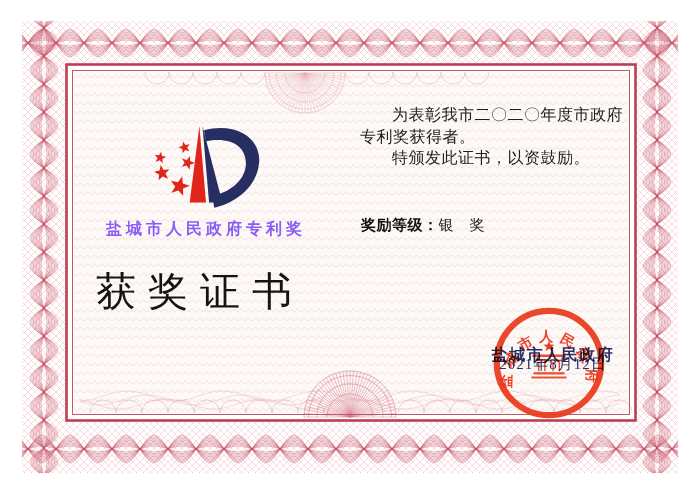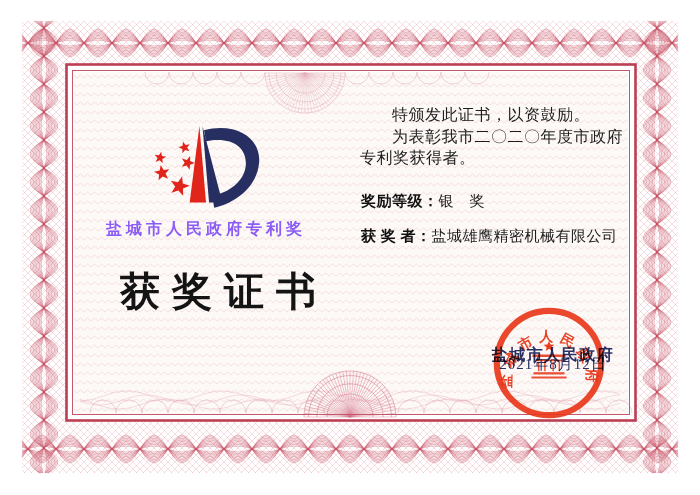--- a/index.html
+++ b/index.html
@@ -4,29 +4,29 @@
 <style>
   html,body{margin:0;padding:0;background:#ffffff;}
   .stage{position:relative;width:700px;height:495px;background:#ffffff;overflow:hidden;
          font-family:"Liberation Serif","DejaVu Serif",serif;}
   .stage svg.decor{position:absolute;left:0;top:0;z-index:0;}
   .content{position:absolute;left:0;top:0;width:700px;height:495px;z-index:1;}
 
   .logo-box{position:absolute;left:128px;top:124px;width:154px;height:98px;}
   .org-line{position:absolute;left:84px;top:219px;width:244px;text-align:center;
             font-size:16px;font-weight:bold;color:#8b5cf6;letter-spacing:4px;}
-  .cert-title{position:absolute;left:84px;top:264px;width:244px;text-align:right;
-            font-size:40px;font-weight:bold;color:#141414;letter-spacing:12px;text-indent:12px;}
+  .cert-title{position:absolute;left:84px;top:264px;width:244px;text-align:left;
+            font-size:40px;font-weight:normal;color:#141414;letter-spacing:12px;text-indent:12px;}
 
   .intro{position:absolute;left:360px;top:104px;width:264px;color:#1d1d1d;
          font-size:16px;line-height:21.5px;letter-spacing:0.5px;}
   .intro p{margin:0;text-indent:2em;}
 
   .fields{position:absolute;left:361px;top:192px;width:272px;}
-  .field-row{height:22px;margin-bottom:13px;white-space:nowrap;}
+  .field-row{height:22px;margin-bottom:13px;white-space:nowrap;margin-top:24px;}
   .field-label{font-weight:bold;color:#111;font-size:15px;letter-spacing:0.5px;}
   .field-value{color:#1c1c1c;font-size:15px;letter-spacing:0.5px;}
 
   .seal-wrap{position:absolute;left:487px;top:301px;width:124px;height:124px;
              mix-blend-mode:multiply;}
   .issuer-line{position:absolute;left:465px;top:345px;width:176px;text-align:center;
                font-size:16px;font-weight:bold;color:#2b3064;letter-spacing:1.5px;
                mix-blend-mode:multiply;}
   .date-line{position:absolute;left:465px;top:355px;width:176px;text-align:center;
              font-size:15px;font-weight:normal;color:#2b3064;letter-spacing:1px;
@@ -159,30 +159,27 @@
             <path d="M0.00,-8.00L1.97,-2.72L7.61,-2.47L3.20,1.04L4.70,6.47L0.00,3.36L-4.70,6.47L-3.20,1.04L-7.61,-2.47L-1.97,-2.72Z" fill="#e0251b" transform="translate(33,48) rotate(-10)"></path>
             <path d="M0.00,-10.00L2.47,-3.40L9.51,-3.09L3.99,1.30L5.88,8.09L0.00,4.20L-5.88,8.09L-3.99,1.30L-9.51,-3.09L-2.47,-3.40Z" fill="#e0251b" transform="translate(50,61) rotate(15)"></path>
           </g>
       </svg>
     </div>
 
     <div class="org-line">盐城市人民政府专利奖</div>
     <div class="cert-title">获奖证书</div>
 
     <div class="intro">
+      <p>为表彰我市二〇二〇年度市政府专利奖获得者。</p>
       <p>特颁发此证书，以资鼓励。</p>
-      <p>为表彰我市二〇二〇年度市政府专利奖获得者。</p>
     </div>
 
     <div class="fields">
       <div class="field-row">
         <span class="field-label">奖励等级：</span><span class="field-value">银　奖</span>
-      </div>
-      <div class="field-row">
-        <span class="field-label">获 奖 者：</span><span class="field-value">盐城雄鹰精密机械有限公司</span>
       </div>
     </div>
 
     <div class="seal-wrap">
       <svg id="sealSvg" width="124" height="124" viewBox="0 0 120 120">
         <circle cx="60" cy="60" r="50.5" fill="none" stroke="#e8391c" stroke-width="6" opacity="0.93"></circle>
         <text font-size="13.5" font-weight="bold" fill="#e8391c" letter-spacing="5.5" font-family="Liberation Serif, DejaVu Serif, serif" opacity="0.95">
           <textPath href="#ringArc" startOffset="50%" text-anchor="middle">盐城市人民政府</textPath>
         </text>
         <g stroke="#e8391c" opacity="0.88" fill="none">

